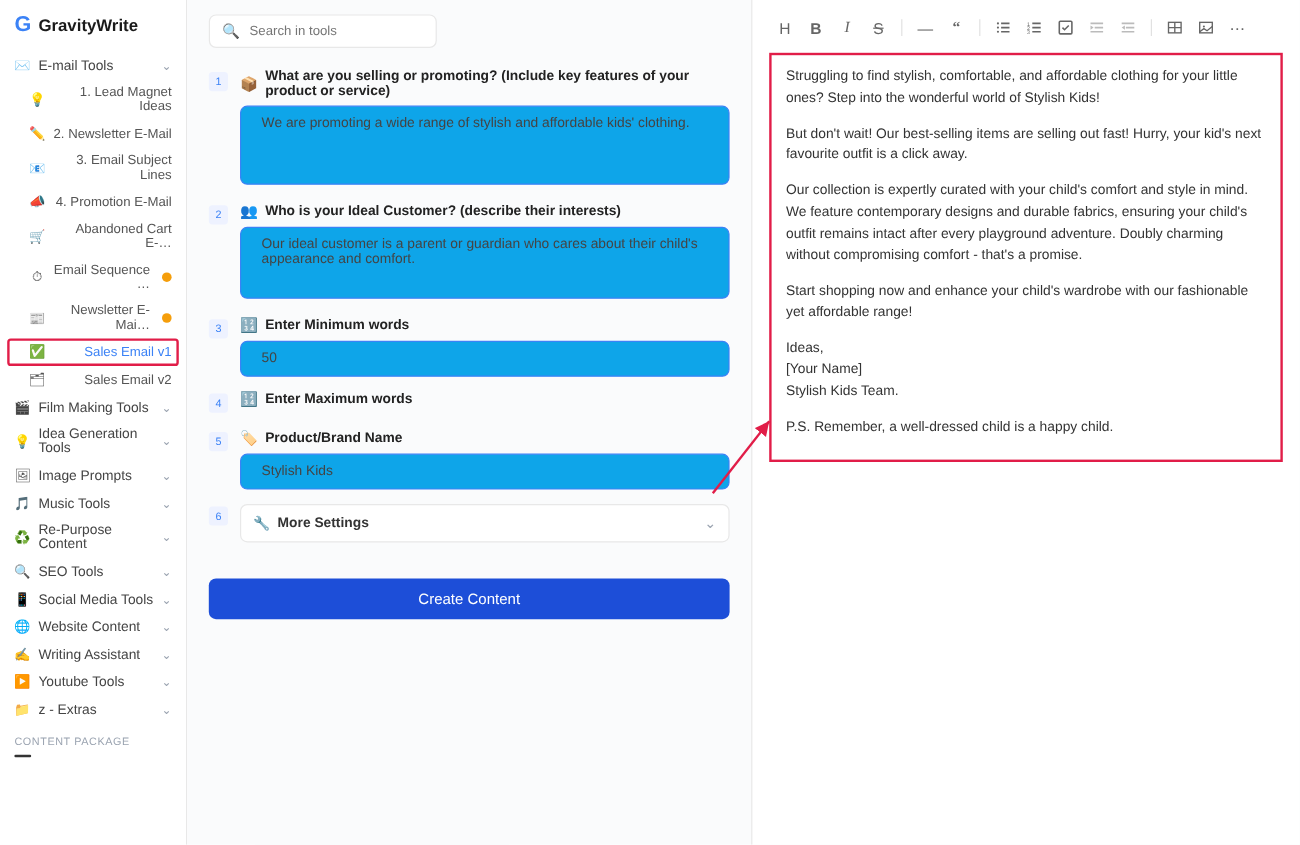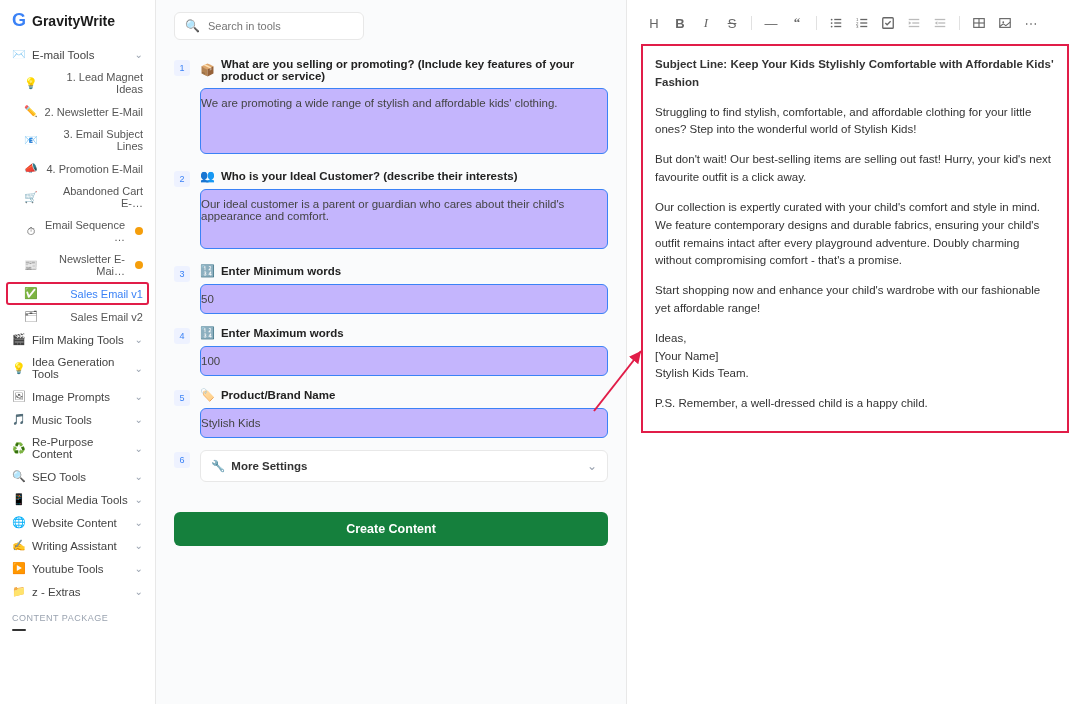--- a/index.html
+++ b/index.html
@@ -29,30 +29,30 @@
 .search { display: flex; align-items: center; gap: 8px; width: 190px; background: #fff; border: 1px solid #e8e8e8; border-radius: 6px; padding: 6px 10px; margin-bottom: 18px; }
 .search input { border: none; outline: none; font-size: 11px; width: 100%; }
 .search .sicon { color: #9aa3b0; font-size: 12px; }
 
 .field-row { display: flex; gap: 10px; margin-bottom: 12px; }
 .stepnum { width: 16px; height: 16px; border-radius: 3px; background: #eef2ff; color: #3b82f6; font-size: 9px; display: flex; align-items: center; justify-content: center; margin-top: 2px; flex-shrink: 0; }
 .field-body { flex: 1; }
 .field-label { font-size: 11.5px; font-weight: 600; color: #222; margin-bottom: 6px; display: flex; align-items: center; gap: 6px; }
 .field-label .li { font-size: 12px; }
 textarea.inp, input.inp {
-  width: 100%; border: 1px solid #cbd5e1; border-radius: 6px; padding: 8px 0;
+  width: 100%; border: 1px solid #cbd5e1; border-radius: 6px; padding: 8px 17px;
   font-size: 11.5px; color: #444; font-family: inherit; resize: none; outline: none;
-  background: #c4b5fd;
+  background: #0ea5e9;
 }
 textarea.inp { height: 66px; }
 textarea.inp.tall { height: 60px; }
 .inp:focus, .inp.blue { border-color: #3b82f6; }
 .more-row { display: flex; align-items: center; justify-content: space-between; border: 1px solid #e8e8e8; border-radius: 6px; padding: 8px 10px; background: #fff; }
 .more-row .lbl { font-size: 11.5px; font-weight: 600; display: flex; gap: 6px; align-items: center; }
-.create-btn { width: 100%; margin-top: 18px; background: #15803d; color: #fff; border: none; border-radius: 6px; padding: 10px; font-size: 12.5px; font-weight: 700; cursor: pointer; }
+.create-btn { width: 100%; margin-top: 18px; background: #1d4ed8; color: #fff; border: none; border-radius: 6px; padding: 10px; font-size: 12.5px; font-weight: 400; cursor: pointer; }
 
 
 .output-col { flex: 1; border-left: 1px solid #e8e8e8; background: #fff; padding: 8px 14px 14px; display: flex; flex-direction: column; }
 .toolbar { display: flex; align-items: center; gap: 4px; padding: 4px 2px 10px; color: #777; }
 .tbtn { width: 22px; height: 22px; display: flex; align-items: center; justify-content: center; font-size: 13px; cursor: pointer; color: #666; border-radius: 3px; }
 .tsep { width: 1px; height: 14px; background: #e1e1e1; margin: 0 4px; }
 .tbtn.bold { font-weight: 700; }
 .tbtn.italic { font-style: italic; font-family: Georgia, serif; }
 .tbtn.strike { text-decoration: line-through; }
 .tbtn svg { width: 14px; height: 14px; }
@@ -225,21 +225,20 @@
         </div>
       </div>
       
       <div class="field-row">
         <div class="stepnum">4</div>
         <div class="field-body">
           <div class="field-label">
               <span class="li">🔢</span>
               <span>Enter Maximum words</span>
             </div>
-          <input class="inp blue" id="q4v" value="100" style="">
         </div>
       </div>
       
       <div class="field-row">
         <div class="stepnum">5</div>
         <div class="field-body">
           <div class="field-label">
               <span class="li">🏷️</span>
               <span>Product/Brand Name</span>
             </div>
@@ -335,21 +334,20 @@
 
       <div class="output-box">
         <svg class="arrow-svg" width="60" height="70">
           <defs>
               <marker id="ah" markerWidth="8" markerHeight="8" refX="6" refY="3" orient="auto">
                 <path d="M0,0 L6,3 L0,6 Z" fill="#e11d48"></path>
               </marker>
             </defs>
           <line x1="5" y1="65" x2="52" y2="5" stroke="#e11d48" stroke-width="2" marker-end="url(#ah)"></line>
         </svg>
-        <p class="subj">Subject Line: Keep Your Kids Stylishly Comfortable with Affordable Kids' Fashion</p>
         <p>Struggling to find stylish, comfortable, and affordable clothing for your little ones? Step into the wonderful world of Stylish Kids!</p>
         <p>But don't wait! Our best-selling items are selling out fast! Hurry, your kid's next favourite outfit is a click away.</p>
         <p>Our collection is expertly curated with your child's comfort and style in mind. We feature contemporary designs and durable fabrics, ensuring your child's outfit remains intact after every playground adventure. Doubly charming without compromising comfort - that's a promise.</p>
         <p>Start shopping now and enhance your child's wardrobe with our fashionable yet affordable range!</p>
         <p>
           <span>Ideas,</span><br>
           <span>[Your Name]</span><br>
           <span>Stylish Kids Team.</span>
         </p>
         <p>P.S. Remember, a well-dressed child is a happy child.</p>

